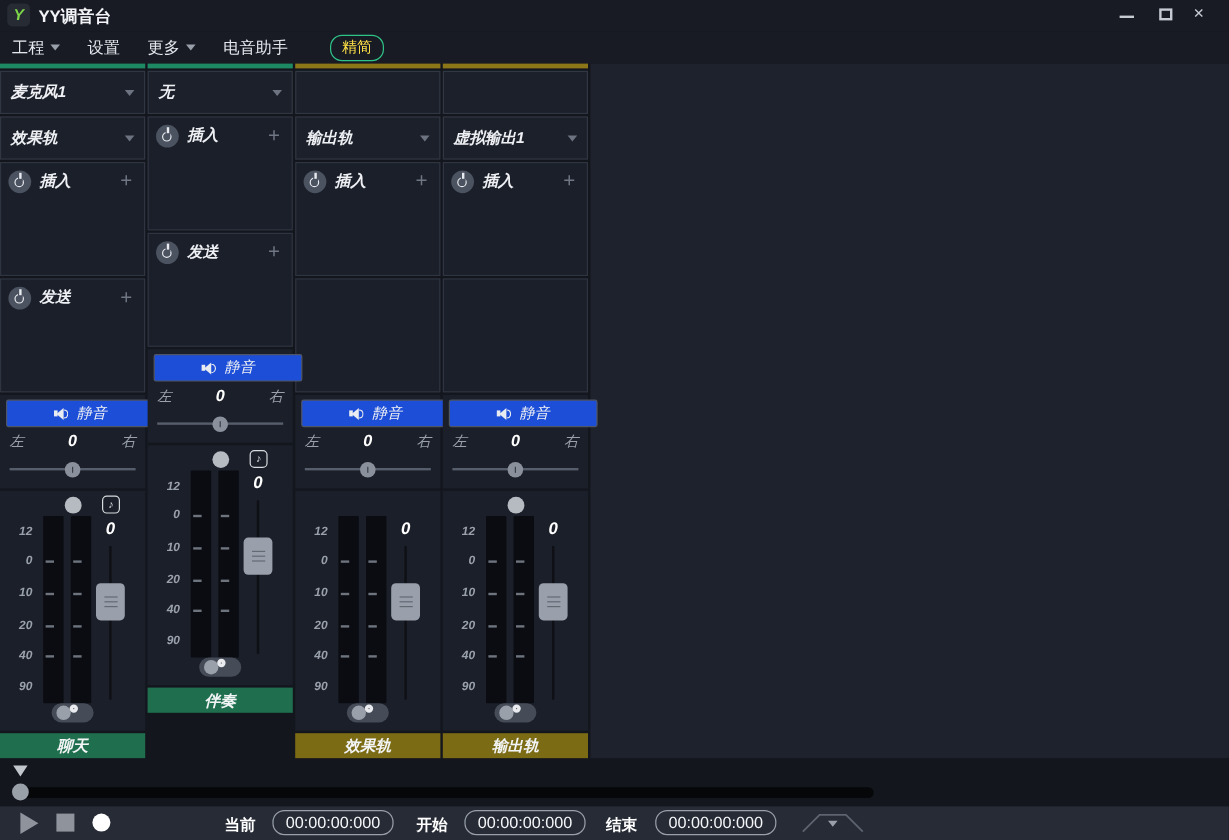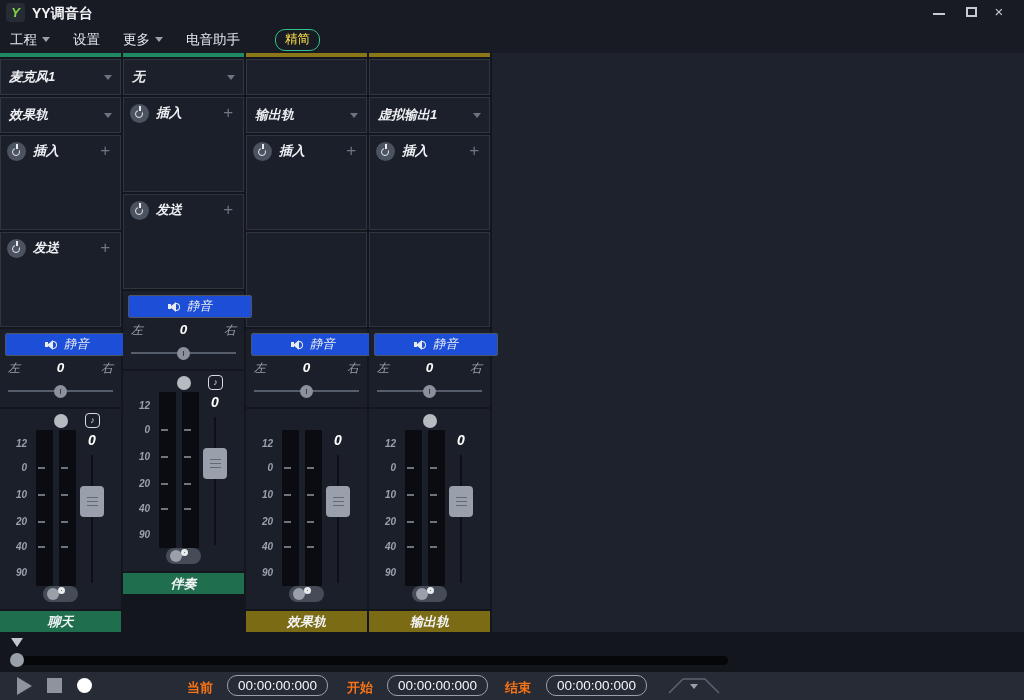--- a/index.html
+++ b/index.html
@@ -88,21 +88,21 @@
   .tlmark { position:absolute; left:11px; top:6px; width:0; height:0; border-left:6px solid transparent;
     border-right:6px solid transparent; border-top:9px solid #c2c6cd; }
   .tlknob { position:absolute; left:10px; top:21px; width:14px; height:14px; border-radius:50%; background:#9aa0a8; }
   .tltrack { position:absolute; left:16px; top:24px; width:712px; height:9px; background:#060709; border-radius:5px; }
 
   .transport { position:absolute; left:0; top:672px; width:1024px; height:28px; background:#262b35; }
   .tbtn-play { position:absolute; left:17px; top:5px; width:0; height:0; border-left:15px solid #8e939c;
     border-top:9px solid transparent; border-bottom:9px solid transparent; }
   .tbtn-stop { position:absolute; left:47px; top:6px; width:15px; height:15px; background:#8e939c; }
   .tbtn-rec { position:absolute; left:77px; top:6px; width:15px; height:15px; border-radius:50%; background:#fff; }
-  .tlabel { position:absolute; top:7px; font-size:13px; font-weight:bold; color:#f97316; }
+  .tlabel { position:absolute; top:7px; font-size:13px; font-weight:bold; color:#ffffff; }
   .tbox { position:absolute; top:3px; width:101px; height:21px; border:1px solid #9aa0aa; border-radius:10px;
     text-align:center; line-height:19px; font-size:13.5px; color:#f5f6f8; }
   .l-cur { left:187px; } .b-cur { left:227px; }
   .l-start { left:347px; } .b-start { left:387px; }
   .l-end { left:505px; } .b-end { left:546px; }
   .collapse { position:absolute; left:668px; top:5px; }
 </style>
 </head>
 <body>
 

